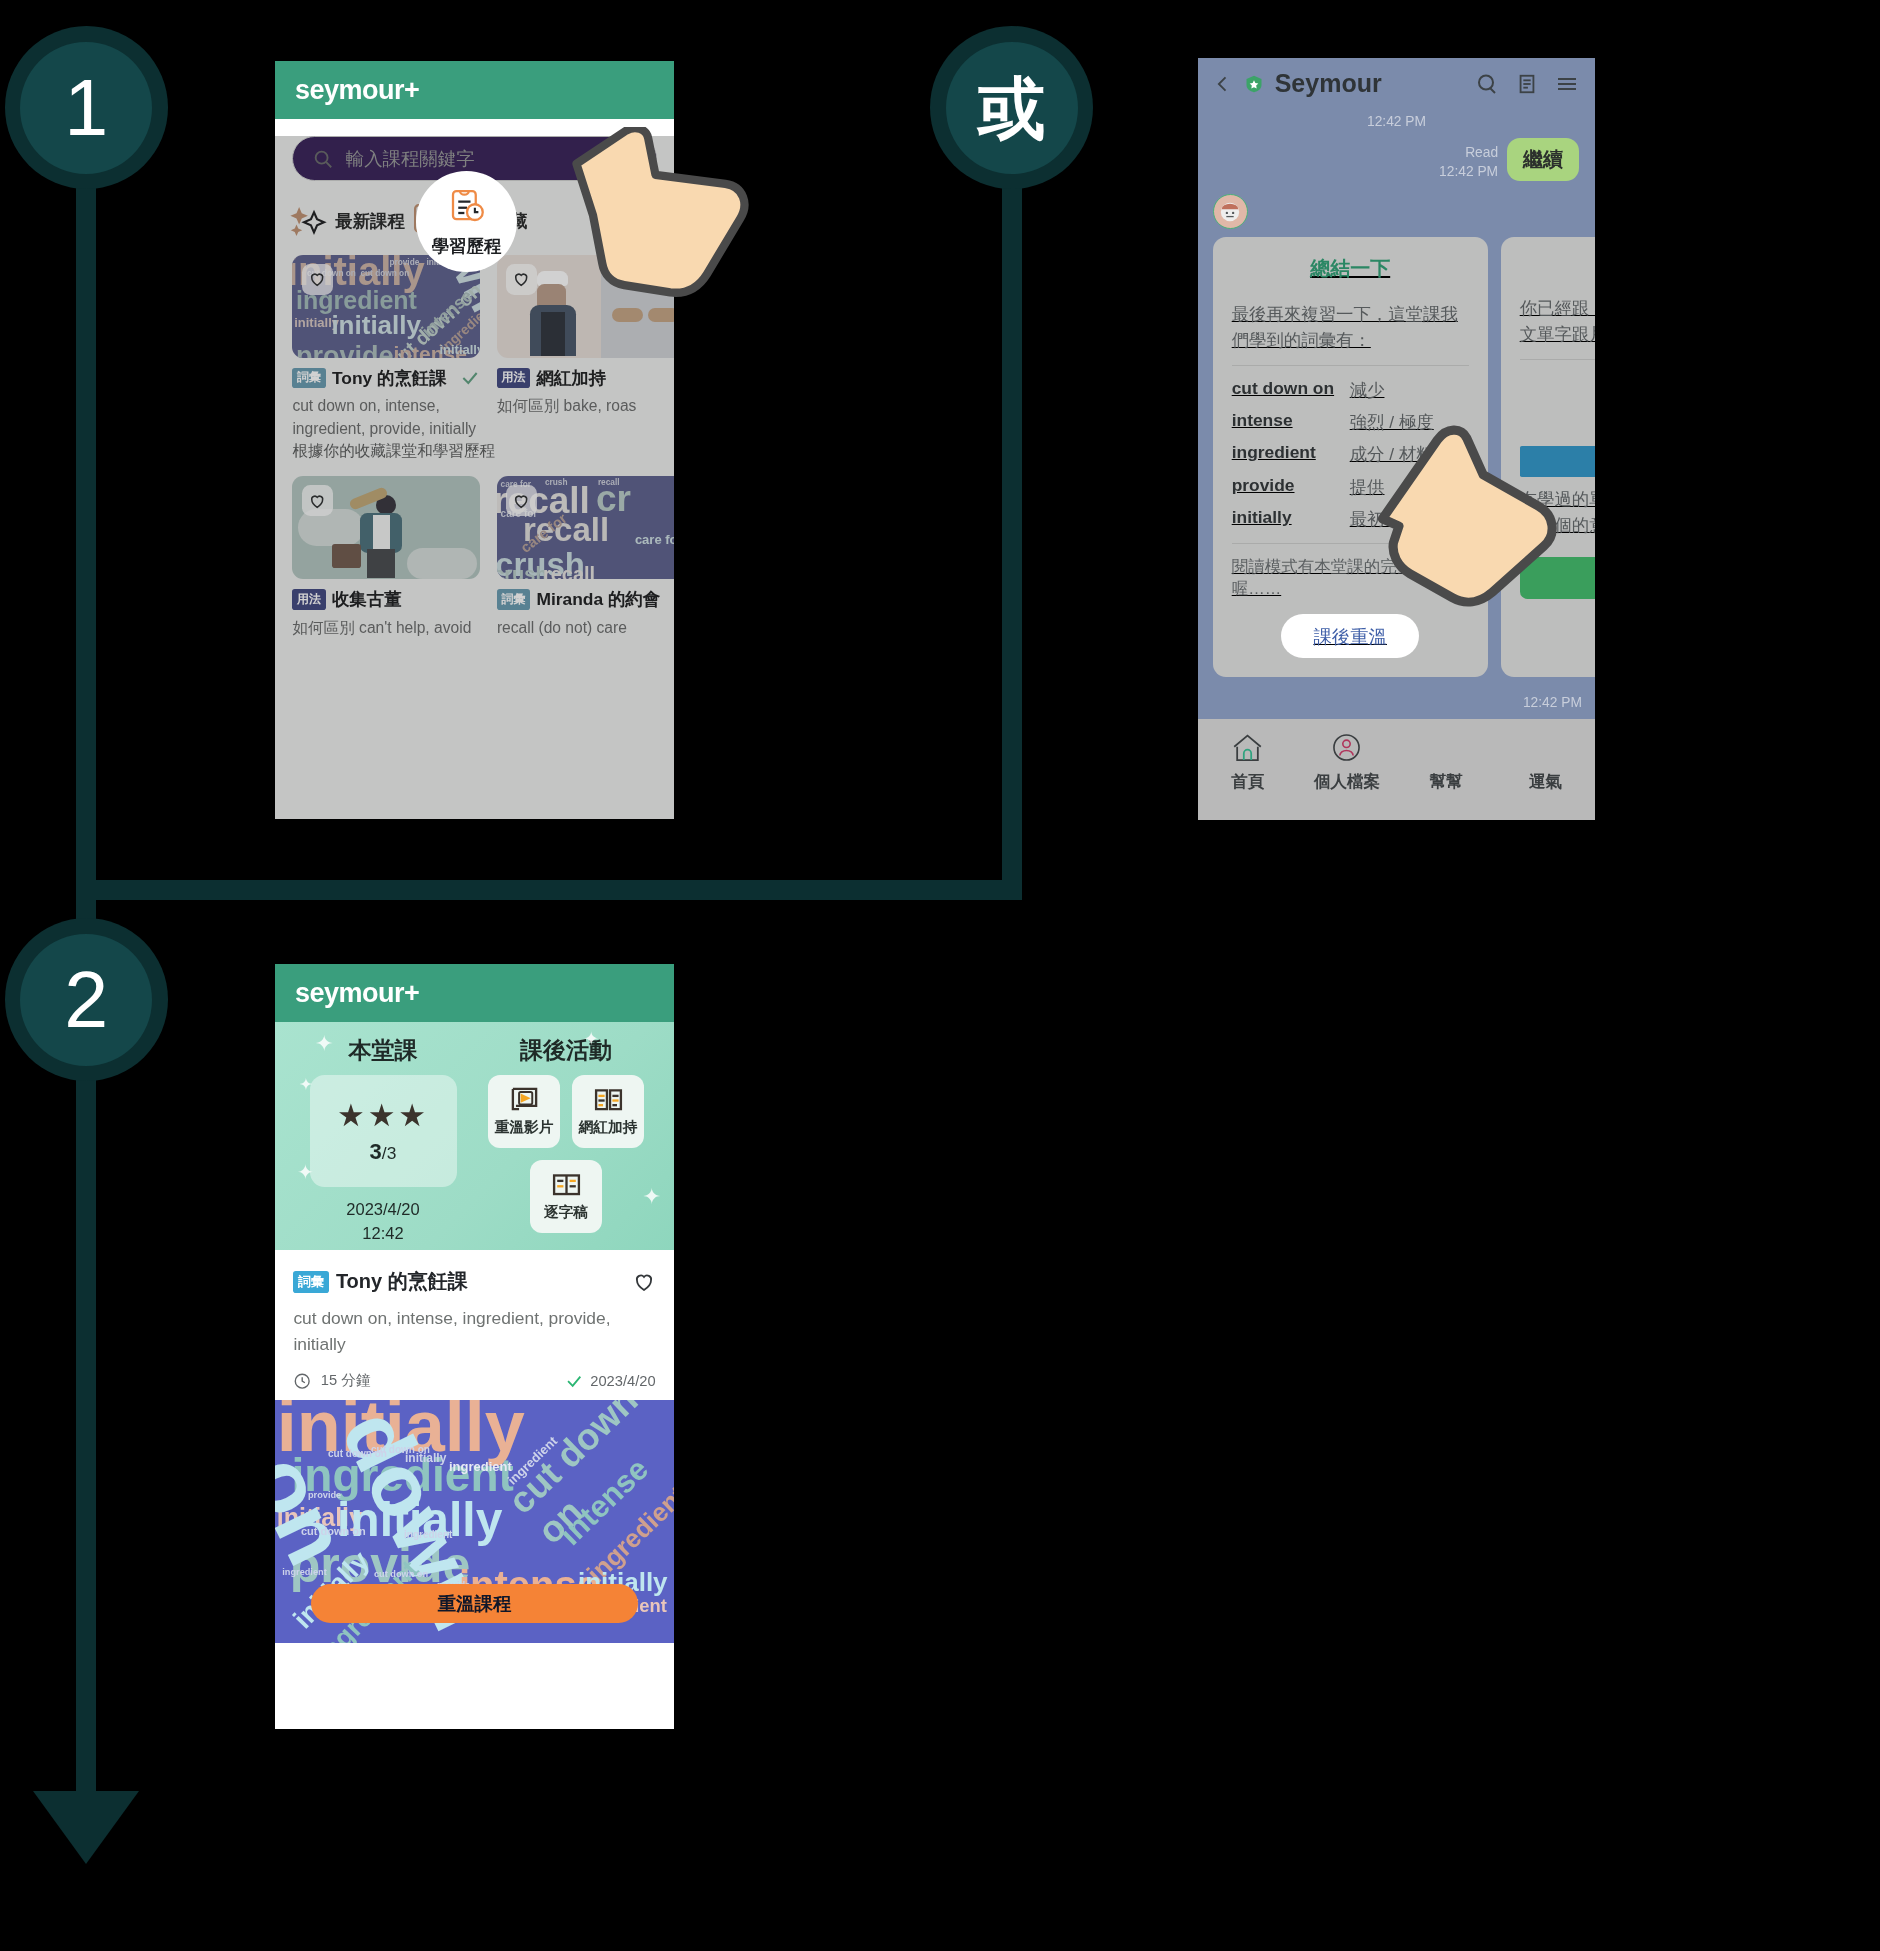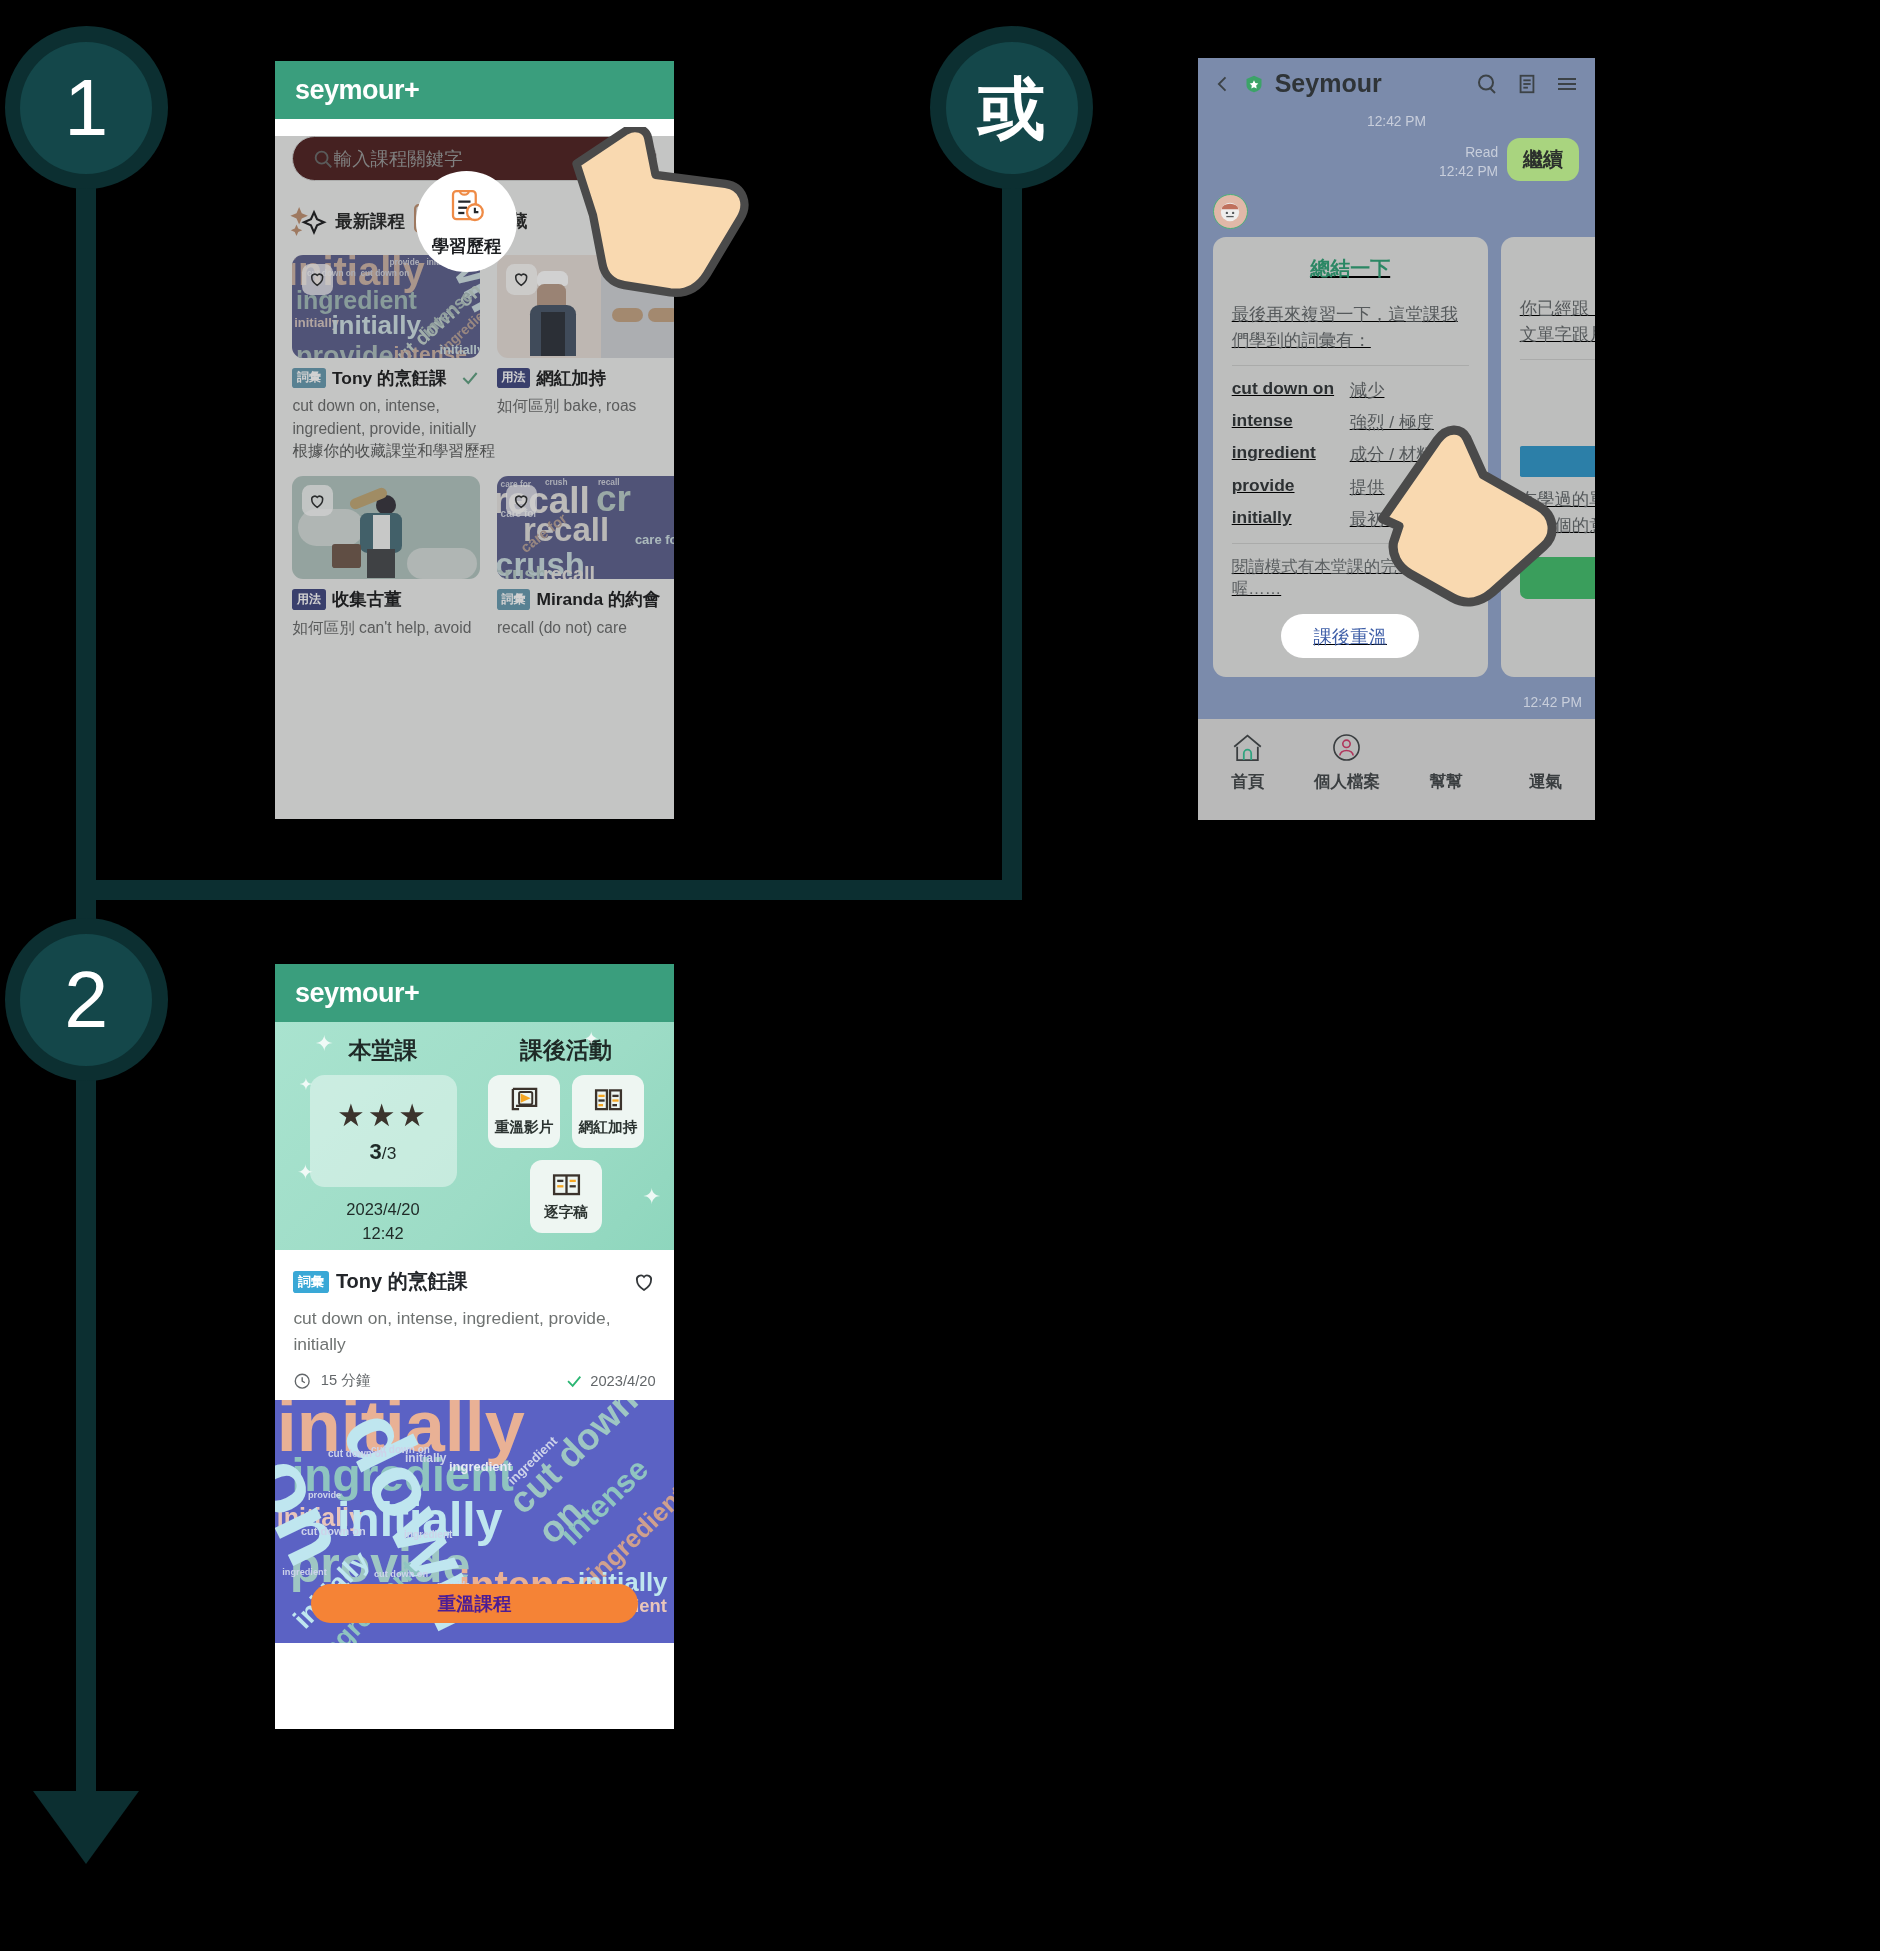--- a/index.html
+++ b/index.html
@@ -49,21 +49,21 @@
     height:58px; background:#3a9e7d;
     display:flex; align-items:center; padding-left:20px;
   }
   .brand { color:#fff; font-size:27px; font-weight:700; letter-spacing:-0.5px; }
   .s1-body { background:#eef0ef; height:700px; position:relative; }
   .dimmed { filter:grayscale(0.55) brightness(0.82); }
 
   .searchbar {
     margin:17.4px 17.4px 0 17.4px; height:45px;
     border:1.4px solid #d0d3d2; border-radius:24px;
-    background:#7f1d1d; display:flex; align-items:center; gap:0;
+    background:#4c1d95; display:flex; align-items:center; gap:12px;
     padding:0 18.4px;
   }
   .search-ph { color:#9a9d9c; font-size:18.4px; }
 
   .cat-row { display:flex; padding:18.4px 11px 5.5px 11px; gap:3.7px; }
   .cat { flex:1; display:flex; flex-direction:row; align-items:center; gap:7.3px; }
   .cat-ico { width:42px; height:42px; }
   .cat-lab { font-size:17.4px; color:#2c2f2e; font-weight:600; white-space:nowrap; }
 
   .sec-title { font-size:27px; font-weight:600; color:#2c2f2e; padding:13px 17.4px 1.8px; }
@@ -156,21 +156,21 @@
   .s3-row1 { display:flex; align-items:center; }
   .s3-desc { font-size:17.4px; color:#6f7372; line-height:1.5; margin-top:9.2px; }
   .s3-meta { display:flex; align-items:center; margin-top:14.7px; font-size:14.7px; color:#63676a; }
   .s3-meta .right { margin-left:auto; display:flex; align-items:center; gap:7.3px; }
 
   .s3-wc { position:relative; height:243px; overflow:hidden; background:#5b62c4; }
   .s3-cta {
     position:absolute; left:36px; bottom:20px; width:auto; right:36px; height:39px;
     background:#f58336; border-radius:22px;
     display:flex; align-items:center; justify-content:center;
-    color:#4c1d95; font-size:18.4px; font-weight:700;
+    color:#0f172a; font-size:18.4px; font-weight:700;
   }
 
   
   .hand { position:absolute; z-index:40; }
 
   
   .spotlight {
     position:absolute; border-radius:50%; background:#fff;
     z-index:20; display:flex; flex-direction:column;
     align-items:center; justify-content:center; gap:6.4px;

